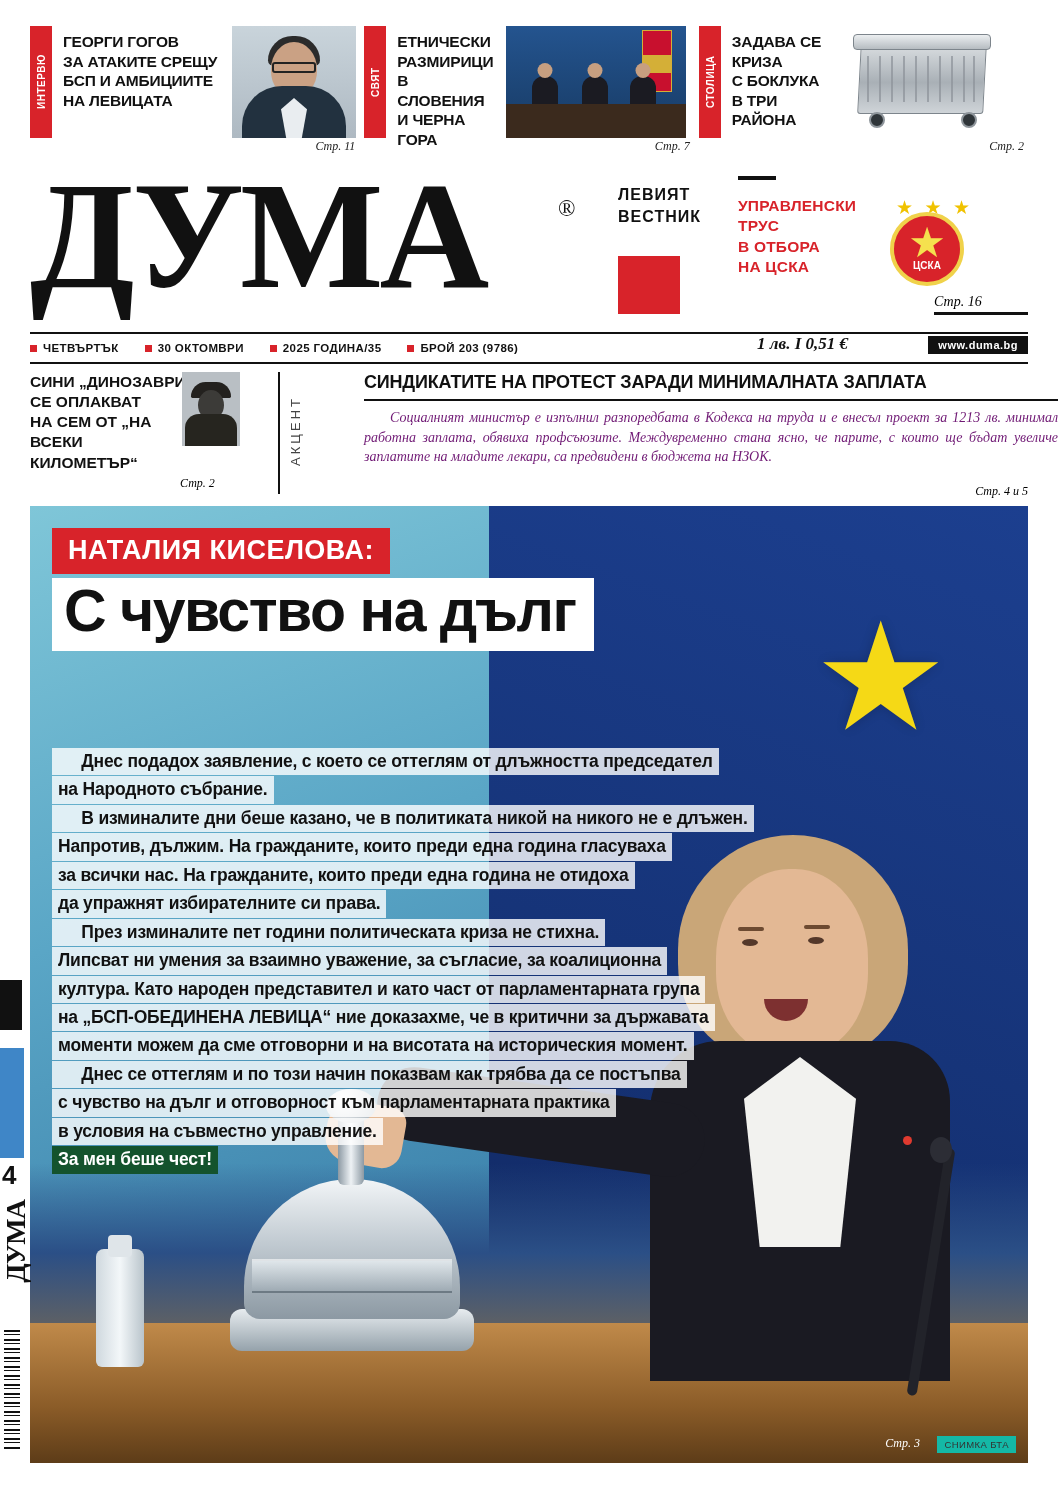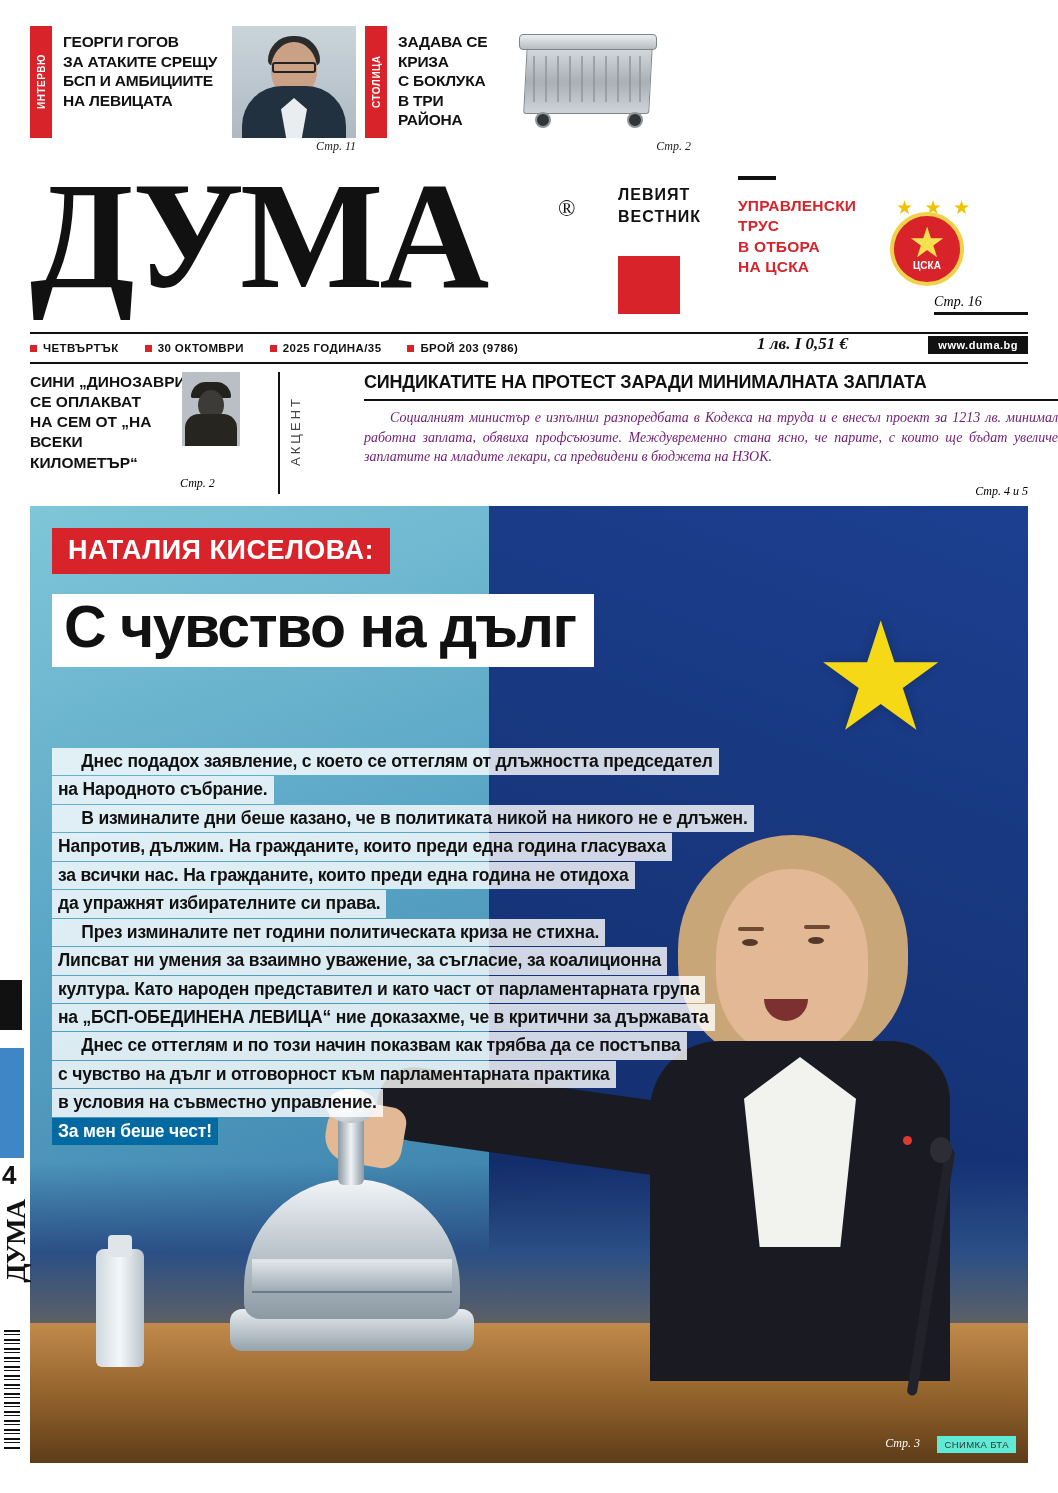--- a/index.html
+++ b/index.html
@@ -430,47 +430,47 @@
     font-size: 27px; font-weight: bold; letter-spacing: .5px;
     padding: 7px 16px 8px 16px;
   }
   .headline1, .headline2 {
     position: absolute; left: 22px;
     background: #ffffff; color: #111;
     font-size: 59px; font-weight: bold; letter-spacing: -1.5px;
     padding: 4px 18px 10px 18px;
     line-height: 1;
   }
-  .headline1 { top: 88px; padding-left: 12px; }
+  .headline1 { top: 72px; padding-left: 12px; }
   .headline2 { top: 156px; }
 
   .quote-block {
     position: absolute; left: 22px; top: 242px; width: 672px;
   }
   .quote-line {
     display: inline-block;
     background: rgba(255,255,255,.80);
     color: #111;
     font-size: 17.5px; font-weight: bold;
     line-height: 1.34;
     padding: 2px 6px 2px 6px;
     margin-bottom: 1px;
     letter-spacing: -.2px;
     white-space: pre;
   }
-  .quote-line.red { background: #0369a1; color: #ffffff; }
+  .quote-line.red { background: #14532d; color: #ffffff; }
 
   .lead-page {
     position: absolute; right: 108px; bottom: 12px;
     font-family: "Liberation Serif", serif; font-style: italic; font-size: 12px;
     color: #ffffff;
   }
   .photo-credit {
     position: absolute; right: 12px; bottom: 10px;
-    background: #5eead4; color: #333; font-size: 9.5px;
+    background: #14b8a6; color: #333; font-size: 9.5px;
     padding: 3px 7px; letter-spacing: .4px;
   }
 
   
   .spine-black {
     position: absolute; left: 0; top: 980px; width: 22px; height: 50px; background: #111;
   }
   .spine-blue {
     position: absolute; left: 0; top: 1048px; width: 24px; height: 110px; background: #3f86c7;
   }
@@ -507,20 +507,38 @@
           <div class="hair"></div>
           <div class="head"></div>
           <div class="glasses"></div>
           <div class="body"></div>
           <div class="shirt"></div>
         </div>
       </div>
       <div class="teaser-page">Стр. 11</div>
     </div>
 
+    <div class="teaser teaser2">
+      <div class="teaser-tag">СВЯТ</div>
+      <div class="teaser-text">ЕТНИЧЕСКИ
+РАЗМИРИЦИ
+В СЛОВЕНИЯ
+И ЧЕРНА ГОРА</div>
+      <div class="teaser-photo">
+        <div class="parliament">
+          <div class="parl-wall"></div>
+          <div class="parl-flag"></div>
+          <div class="parl-person p1"></div>
+          <div class="parl-person p2"></div>
+          <div class="parl-person p3"></div>
+          <div class="parl-desk"></div>
+        </div>
+      </div>
+      <div class="teaser-page">Стр. 7</div>
+    </div>
 
     <div class="teaser teaser3">
       <div class="teaser-tag">СТОЛИЦА</div>
       <div class="teaser-text">ЗАДАВА СЕ
 КРИЗА
 С БОКЛУКА
 В ТРИ РАЙОНА</div>
       <div class="teaser-photo">
         <div class="dumpster">
           <div class="bin-body"></div>
@@ -665,20 +683,21 @@
       <div><span class="quote-line">     Днес подадох заявление, с което се оттеглям от длъжността председател</span></div>
       <div><span class="quote-line">на Народното събрание.</span></div>
       <div><span class="quote-line">     В изминалите дни беше казано, че в политиката никой на никого не е длъжен.</span></div>
       <div><span class="quote-line">Напротив, дължим. На гражданите, които преди една година гласуваха</span></div>
       <div><span class="quote-line">за всички нас. На гражданите, които преди една година не отидоха</span></div>
       <div><span class="quote-line">да упражнят избирателните си права.</span></div>
       <div><span class="quote-line">     През изминалите пет години политическата криза не стихна.</span></div>
       <div><span class="quote-line">Липсват ни умения за взаимно уважение, за съгласие, за коалиционна</span></div>
       <div><span class="quote-line">култура. Като народен представител и като част от парламентарната група</span></div>
       <div><span class="quote-line">на „БСП-ОБЕДИНЕНА ЛЕВИЦА“ ние доказахме, че в критични за държавата</span></div>
+      <div><span class="quote-line">моменти можем да сме отговорни и на висотата на историческия момент.</span></div>
       <div><span class="quote-line">     Днес се оттеглям и по този начин показвам как трябва да се постъпва</span></div>
       <div><span class="quote-line">с чувство на дълг и отговорност към парламентарната практика</span></div>
       <div><span class="quote-line">в условия на съвместно управление.</span></div>
       <div><span class="quote-line red">За мен беше чест!</span></div>
     </div>
 
     <div class="lead-page">Стр. 3</div>
     <div class="photo-credit">СНИМКА БТА</div>
   </div>
 

